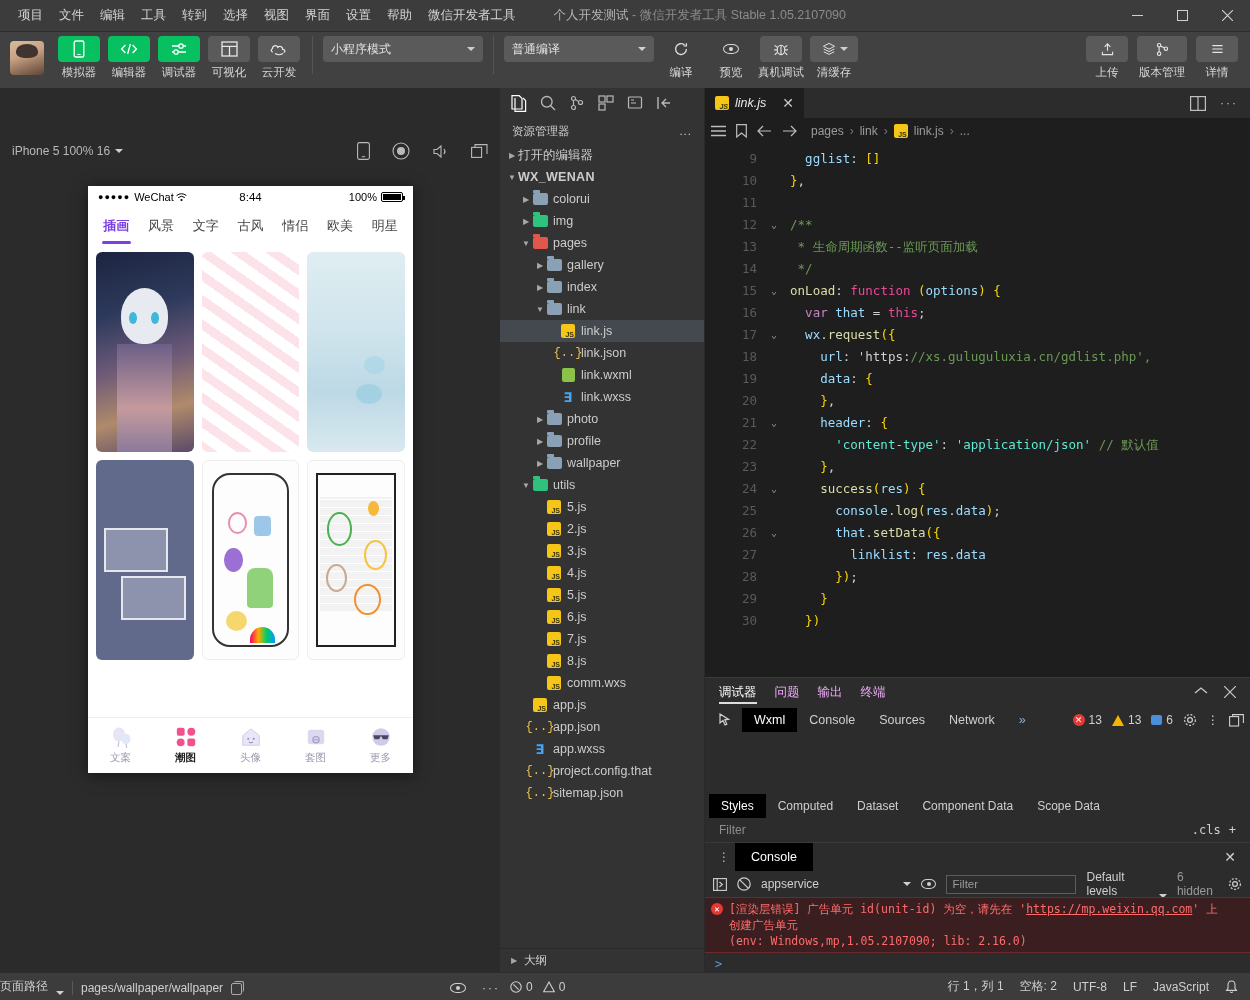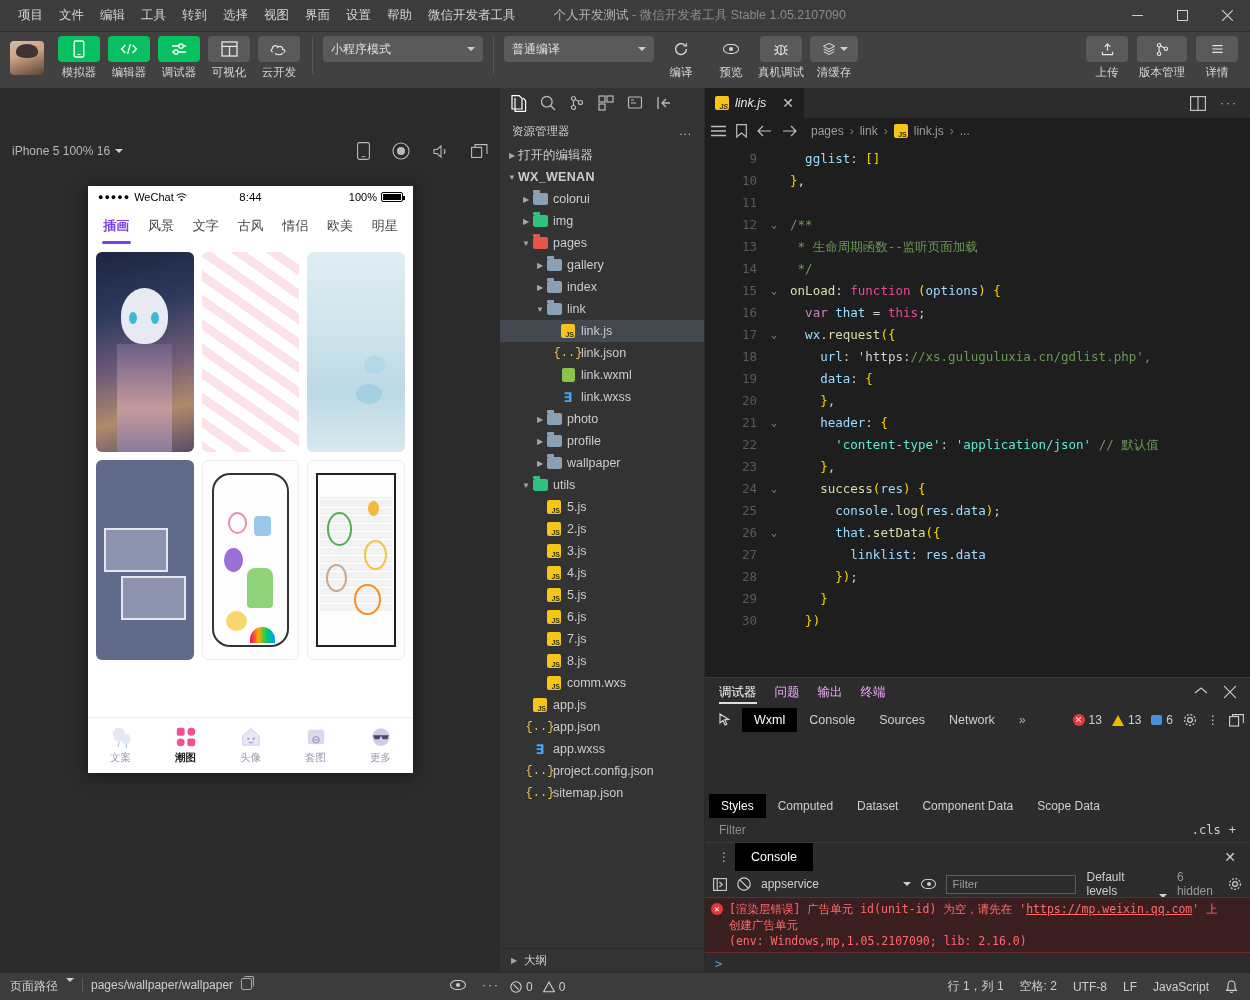--- a/index.html
+++ b/index.html
@@ -179,21 +179,21 @@
   .filt-box { width: 145px; height: 19px; border: 1px solid #5c5c5c; background: #2c2c2c; color: #9a9a9a; font-size: 11.5px; display: flex; align-items: center; padding: 0 6px; }
   .con-body { flex: 1 1 auto; overflow: hidden; }
   .err-row { background: #3b1f20; border-top: 1px solid #6b2a2b; border-bottom:1px solid #6b2a2b; display: flex; gap: 6px; padding: 3px 6px; color: #ff6b6b;
              font-family: "DejaVu Sans Mono","Liberation Mono",monospace; font-size: 11.5px; line-height: 16px; }
   .err-ic { width: 12px; height: 12px; border-radius: 50%; background: #e53935; color: #fff; font-size: 9px; display: flex; align-items: center; justify-content: center; flex: 0 0 12px; margin-top: 2px;}
   .err-link { color: #ff6b6b; text-decoration: underline; }
   .prompt-row { padding: 4px 10px; color: #5b9bd5; font-family: "DejaVu Sans Mono", monospace; font-size: 12px; }
 
   
   .statusbar { height: 28px; flex: 0 0 28px; background: #3c3c3c; display: flex; align-items: center; font-size: 12px; color: #cfcfcf; border-top: 1px solid #2d2d2d;}
-  .sb-left { display: flex; align-items: flex-start; gap: 8px; padding-left: 10px; width: 500px; }
+  .sb-left { display: flex; align-items: flex-end; gap: 8px; padding-left: 0; width: 500px; }
   .sb-mid { display: flex; align-items: center; gap: 10px; padding-left: 10px; width: 205px; }
   .sb-right { margin-left: auto; display: flex; align-items: center; gap: 16px; padding-right: 12px; }
   .vdiv { width: 1px; height: 14px; background: #5a5a5a; }
   .copy-ic { width: 11px; height: 12px; border: 1px solid #a9a9a9; border-radius: 2px; position: relative; }
   .copy-ic:after{content:"";position:absolute;left:2px;top:-3px;width:9px;height:10px;border:1px solid #a9a9a9;border-bottom:none;border-left:none;border-radius:2px;}
 
   .eye { width: 16px; height: 10px; border: 1.4px solid currentColor; border-radius: 50% 50% 50% 50% / 60% 60% 60% 60%; position: relative; }
   .eye:after{content:"";position:absolute;left:5px;top:2px;width:4px;height:4px;border-radius:50%;background:currentColor;}
   svg { display: block; }
 </style>
@@ -800,21 +800,21 @@
               <span class="wxssico">∃</span>
             </span>
             <span>app.wxss</span>
           </div>
           <div class="row">
             <span style="width:20px;flex:0 0 20px;"></span>
             <span class="tw"></span>
             <span class="fico">
               <span class="jsonico">{..}</span>
             </span>
-            <span>project.config.json</span>
+            <span>project.config.that</span>
           </div>
           <div class="row">
             <span style="width:20px;flex:0 0 20px;"></span>
             <span class="tw"></span>
             <span class="fico">
               <span class="jsonico">{..}</span>
             </span>
             <span>sitemap.json</span>
           </div>
         </div>

